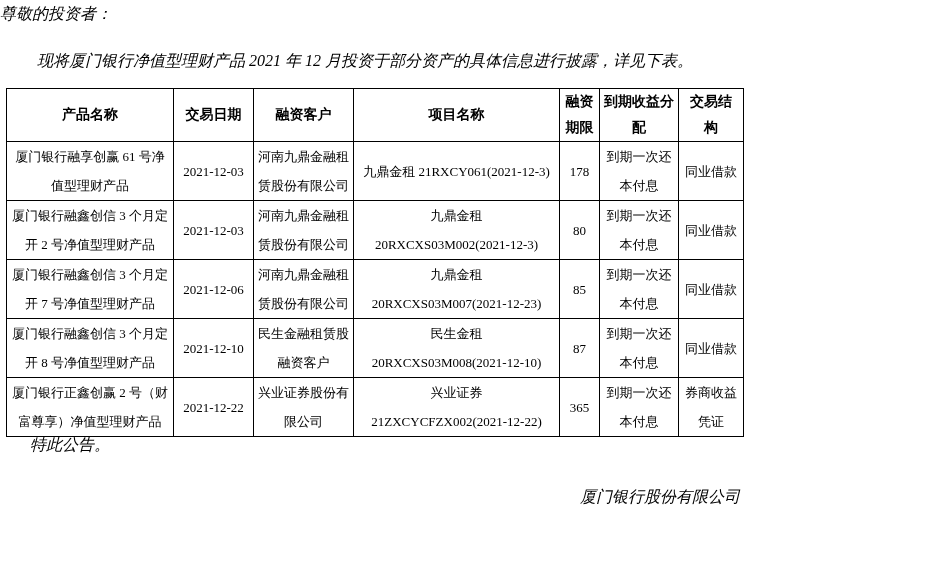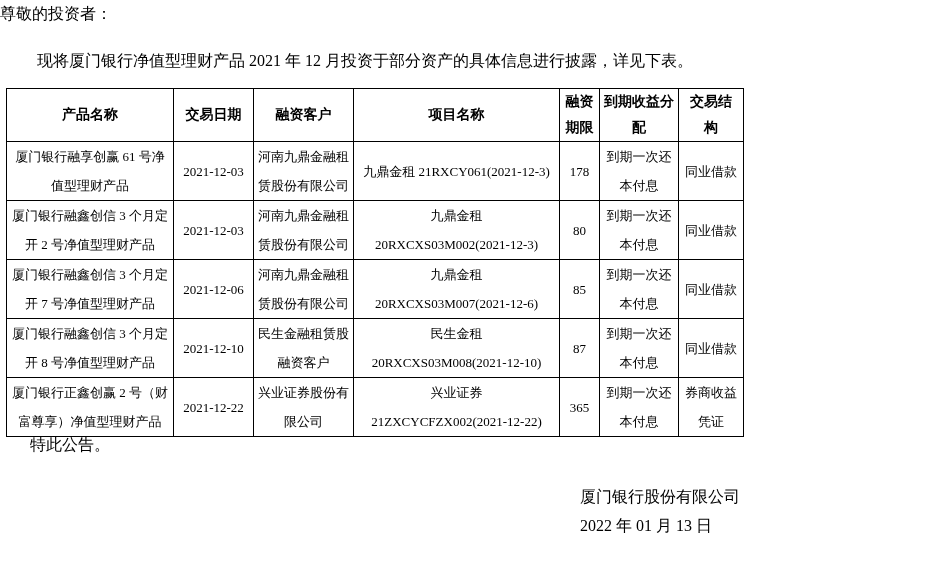--- a/index.html
+++ b/index.html
@@ -1,19 +1,19 @@
 <!DOCTYPE html>
 <html><head>
 <meta charset="utf-8">
 <style>
   html, body { margin: 0; padding: 0; background: #ffffff; }
   body { width: 925px; height: 566px; color: #000; }
   .page { position: relative; width: 925px; height: 566px; background: #fff;
           font-family: "Liberation Serif", serif; }
-  .page p { margin: 0; }
+  .page p { margin: 0; font-style: italic; }
   .greeting { position: absolute; left: 0; top: 4px; font-size: 16px; }
   .intro    { position: absolute; left: 37px; top: 51px; font-size: 16px; }
   .closing  { position: absolute; left: 30px; top: 435px; font-size: 16px; }
   .sig-block { position: absolute; right: 185px; top: 482px; 
                font-size: 16px; line-height: 29px; }
 
   table.disclosure { position: absolute; left: 6px; top: 88px; width: 737px;
                      border-collapse: collapse; table-layout: fixed;
                      font-family: Liberation Serif, serif; }
   table.disclosure th, table.disclosure td {
@@ -142,21 +142,21 @@
           </td>
         <td>
             <div class="ln">2021-12-06</div>
           </td>
         <td>
             <div class="ln">河南九鼎金融租</div>
             <div class="ln">赁股份有限公司</div>
           </td>
         <td>
             <div class="ln">九鼎金租</div>
-            <div class="ln">20RXCXS03M007(2021-12-6)</div>
+            <div class="ln">20RXCXS03M007(2021-12-23)</div>
           </td>
         <td>
             <div class="ln">85</div>
           </td>
         <td>
             <div class="ln">到期一次还</div>
             <div class="ln">本付息</div>
           </td>
         <td>
             <div class="ln">同业借款</div>
@@ -219,16 +219,15 @@
             <div class="ln">凭证</div>
           </td>
       </tr>
     </tbody>
   </table>
 
   <p class="closing">特此公告。</p>
 
   <div class="sig-block">
     <p>厦门银行股份有限公司</p>
-    <p>2022 年 01 月 13 日</p>
   </div>
 
 </div>
 
 </body></html>

